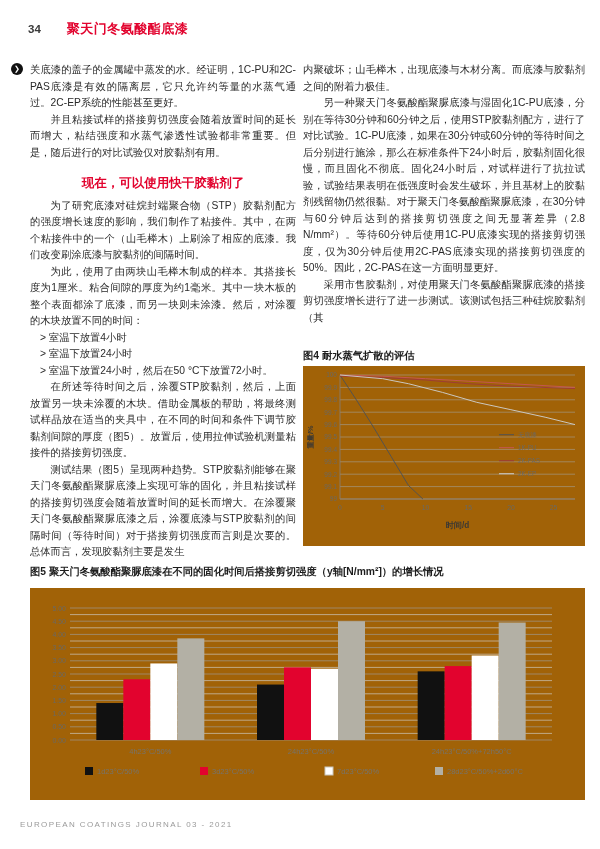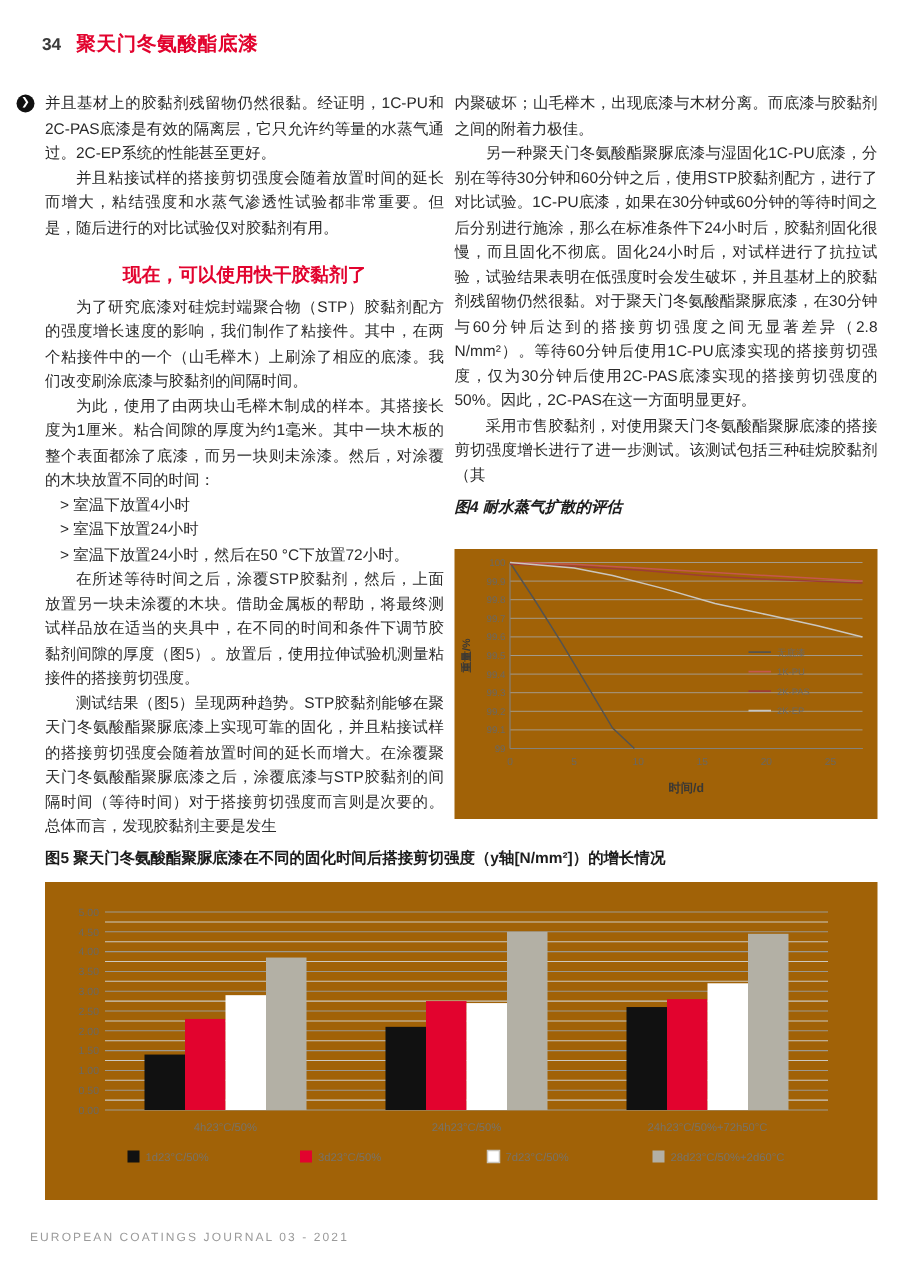--- a/index.html
+++ b/index.html
@@ -1,38 +1,38 @@
 <!DOCTYPE html>
 <html><head>
 <meta charset="utf-8">
 <style>
   html,body{margin:0;padding:0;background:#ffffff;}
   body{font-family:"Liberation Sans","DejaVu Sans",sans-serif;color:#1c1c1c;}
   .page{position:relative;width:600px;height:849px;background:#ffffff;overflow:hidden;}
 
   
-  .hdr{position:absolute;top:20px;left:28px;display:flex;align-items:baseline;gap:10px;}
+  .hdr{position:absolute;top:20px;left:28px;display:flex;align-items:baseline;gap:26px;}
   .hdr .pno{font-size:11.5px;font-weight:bold;color:#3a3a3a;}
   .hdr .ttl{font-size:13px;font-weight:bold;color:#e2032e;letter-spacing:.5px;}
 
   
   .col{position:absolute;top:62px;font-size:10.3px;line-height:16.5px;text-align:justify;color:#2a2a2a;}
   .col-l{left:30px;width:266px;max-height:500px;overflow:hidden;}
   .col-r{left:303px;width:282px;max-height:284px;overflow:hidden;}
   .col p{margin:0;}
   .col p.ind{text-indent:2em;}
   .sec-h{color:#e2032e;font-size:12.5px;font-weight:bold;margin:14px 0 6px 0;text-align:center;}
   .bullet{margin:0;padding-left:10px;}
 
   .cont-ic{position:absolute;left:11px;top:63px;width:12px;height:12px;border-radius:50%;
     background:#111;color:#fff;font-size:7px;line-height:12px;text-align:center;font-weight:bold;}
 
   
   .figcap{position:absolute;font-size:10.3px;font-weight:bold;color:#1c1c1c;}
-  .figcap4{left:303px;top:331px;width:282px;font-style:italic;}
+  .figcap4{left:303px;top:349px;width:282px;}
   .figcap5{left:30px;top:565px;width:555px;}
 
   
   .figblock{position:absolute;background:#a16207;}
   .fig4{left:303px;top:366px;width:282px;height:180px;}
   .fig5{left:30px;top:588px;width:555px;height:212px;}
   .figblock svg{display:block;}
 
   .footer{position:absolute;left:20px;top:820px;font-size:8px;letter-spacing:1.4px;color:#9a9a9a;}
 </style>
@@ -42,21 +42,21 @@
 <div class="page">
 
   <div class="hdr">
     <span class="pno">34</span>
     <span class="ttl">聚天门冬氨酸酯底漆</span>
   </div>
 
   <div class="cont-ic">❯</div>
 
   <div class="col col-l">
-    <p>并且基材上的胶黏剂残留物仍然很黏。经证明，1C-PU和2C-PAS底漆是有效的隔离层，它只允许约等量的水蒸气通过。2C-EP系统的性能甚至更好。</p>
+    <p>关底漆的盖子的金属罐中蒸发的水。经证明，1C-PU和2C-PAS底漆是有效的隔离层，它只允许约等量的水蒸气通过。2C-EP系统的性能甚至更好。</p>
     <p class="ind">并且粘接试样的搭接剪切强度会随着放置时间的延长而增大，粘结强度和水蒸气渗透性试验都非常重要。但是，随后进行的对比试验仅对胶黏剂有用。</p>
     <h2 class="sec-h">现在，可以使用快干胶黏剂了</h2>
     <p class="ind">为了研究底漆对硅烷封端聚合物（STP）胶黏剂配方的强度增长速度的影响，我们制作了粘接件。其中，在两个粘接件中的一个（山毛榉木）上刷涂了相应的底漆。我们改变刷涂底漆与胶黏剂的间隔时间。</p>
     <p class="ind">为此，使用了由两块山毛榉木制成的样本。其搭接长度为1厘米。粘合间隙的厚度为约1毫米。其中一块木板的整个表面都涂了底漆，而另一块则未涂漆。然后，对涂覆的木块放置不同的时间：</p>
     <p class="bullet">&gt; 室温下放置4小时</p>
     <p class="bullet">&gt; 室温下放置24小时</p>
     <p class="bullet">&gt; 室温下放置24小时，然后在50 °C下放置72小时。</p>
     <p class="ind">在所述等待时间之后，涂覆STP胶黏剂，然后，上面放置另一块未涂覆的木块。借助金属板的帮助，将最终测试样品放在适当的夹具中，在不同的时间和条件下调节胶黏剂间隙的厚度（图5）。放置后，使用拉伸试验机测量粘接件的搭接剪切强度。</p>
     <p class="ind">测试结果（图5）呈现两种趋势。STP胶黏剂能够在聚天门冬氨酸酯聚脲底漆上实现可靠的固化，并且粘接试样的搭接剪切强度会随着放置时间的延长而增大。在涂覆聚天门冬氨酸酯聚脲底漆之后，涂覆底漆与STP胶黏剂的间隔时间（等待时间）对于搭接剪切强度而言则是次要的。总体而言，发现胶黏剂主要是发生</p>
   </div>

